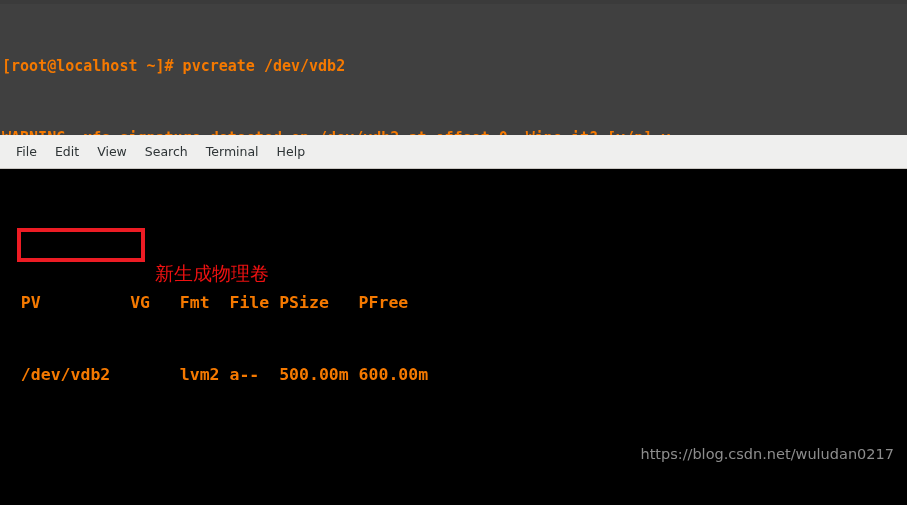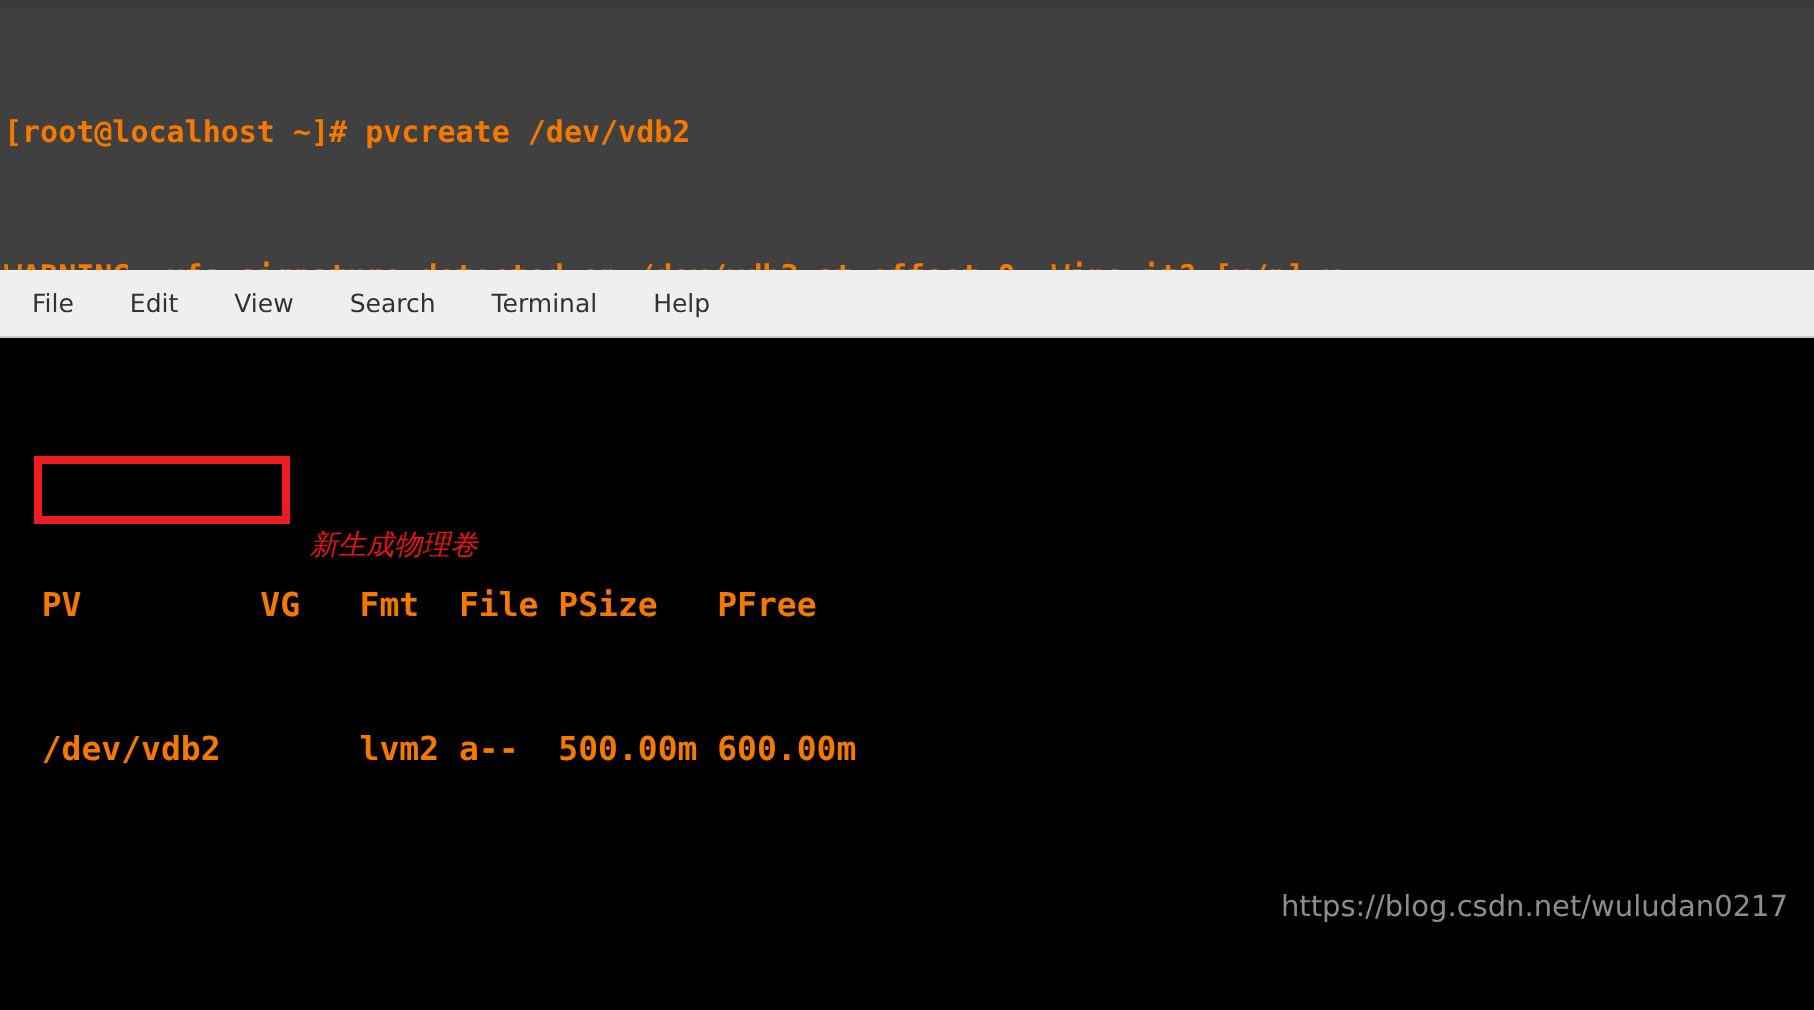--- a/index.html
+++ b/index.html
@@ -123,21 +123,21 @@
   }
 
   
   .menubar {
     height: 33px;
     background: #efefee;
     border-bottom: 1px solid #cac7c3;
     display: flex;
     align-items: center;
     padding-left: 7px;
-    gap: 10px;
+    gap: 0px;
   }
   .menu-item {
     font-family: "DejaVu Sans", "Liberation Sans", sans-serif;
     font-size: 12.5px;
     color: #2e3436;
     padding: 3px 9px;
     cursor: default;
     border-radius: 2px;
   }
 
@@ -173,25 +173,24 @@
     border: 4px solid #ed1c24;
     box-sizing: border-box;
     pointer-events: none;
   }
   .anno-text {
     position: absolute;
     left: 155px;
     top: 95px;
     color: #ee1111;
     font-family: "DejaVu Sans", "Liberation Sans", sans-serif;
-    font-size: 14px;
+    font-size: 19px;
     font-weight: normal;
     white-space: nowrap;
     line-height: 18px;
-    font-style: italic;
   }
 
   
   .watermark {
     position: absolute;
     right: 13px;
     bottom: 8px;
     color: #8d8d8d;
     font-family: "DejaVu Sans", "Liberation Sans", sans-serif;
     font-size: 14.5px;

